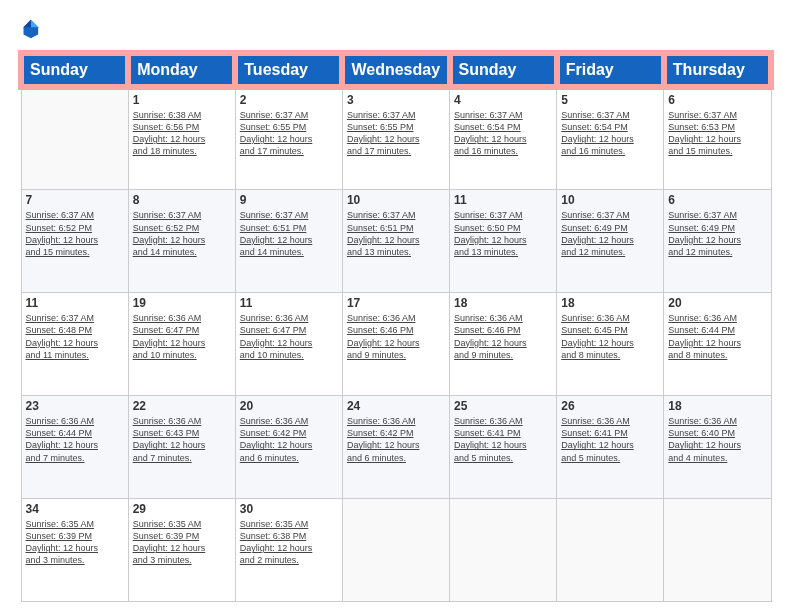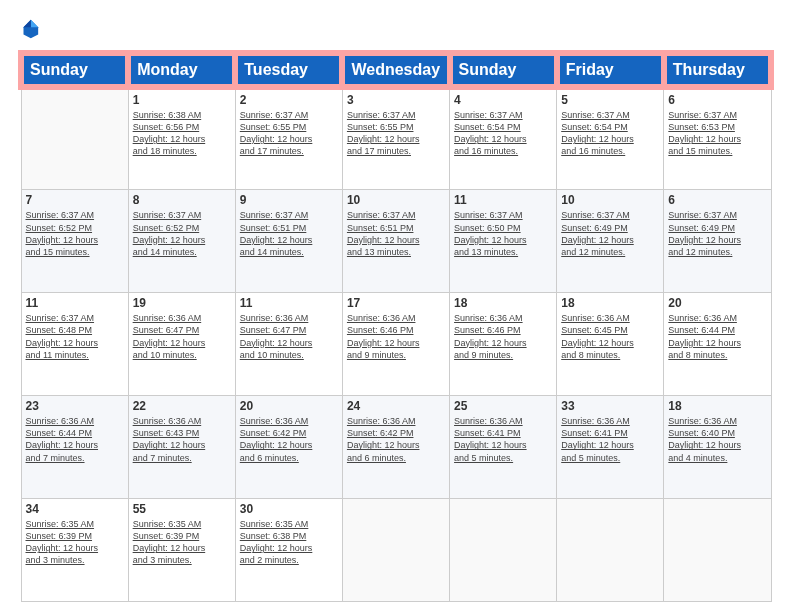--- a/index.html
+++ b/index.html
@@ -310,21 +310,21 @@
 and 6 minutes.</div>
           </td>
           <td>
             <span class="day-num">25</span>
             <div class="day-info" style="white-space: pre-line;">Sunrise: 6:36 AM
 Sunset: 6:41 PM
 Daylight: 12 hours
 and 5 minutes.</div>
           </td>
           <td>
-            <span class="day-num">33</span>
+            <span class="day-num">26</span>
             <div class="day-info" style="white-space: pre-line;">Sunrise: 6:36 AM
 Sunset: 6:41 PM
 Daylight: 12 hours
 and 5 minutes.</div>
           </td>
           <td>
             <span class="day-num">18</span>
             <div class="day-info" style="white-space: pre-line;">Sunrise: 6:36 AM
 Sunset: 6:40 PM
 Daylight: 12 hours
@@ -333,21 +333,21 @@
         </tr>
         <tr>
           <td>
             <span class="day-num">34</span>
             <div class="day-info" style="white-space: pre-line;">Sunrise: 6:35 AM
 Sunset: 6:39 PM
 Daylight: 12 hours
 and 3 minutes.</div>
           </td>
           <td>
-            <span class="day-num">55</span>
+            <span class="day-num">29</span>
             <div class="day-info" style="white-space: pre-line;">Sunrise: 6:35 AM
 Sunset: 6:39 PM
 Daylight: 12 hours
 and 3 minutes.</div>
           </td>
           <td>
             <span class="day-num">30</span>
             <div class="day-info" style="white-space: pre-line;">Sunrise: 6:35 AM
 Sunset: 6:38 PM
 Daylight: 12 hours

